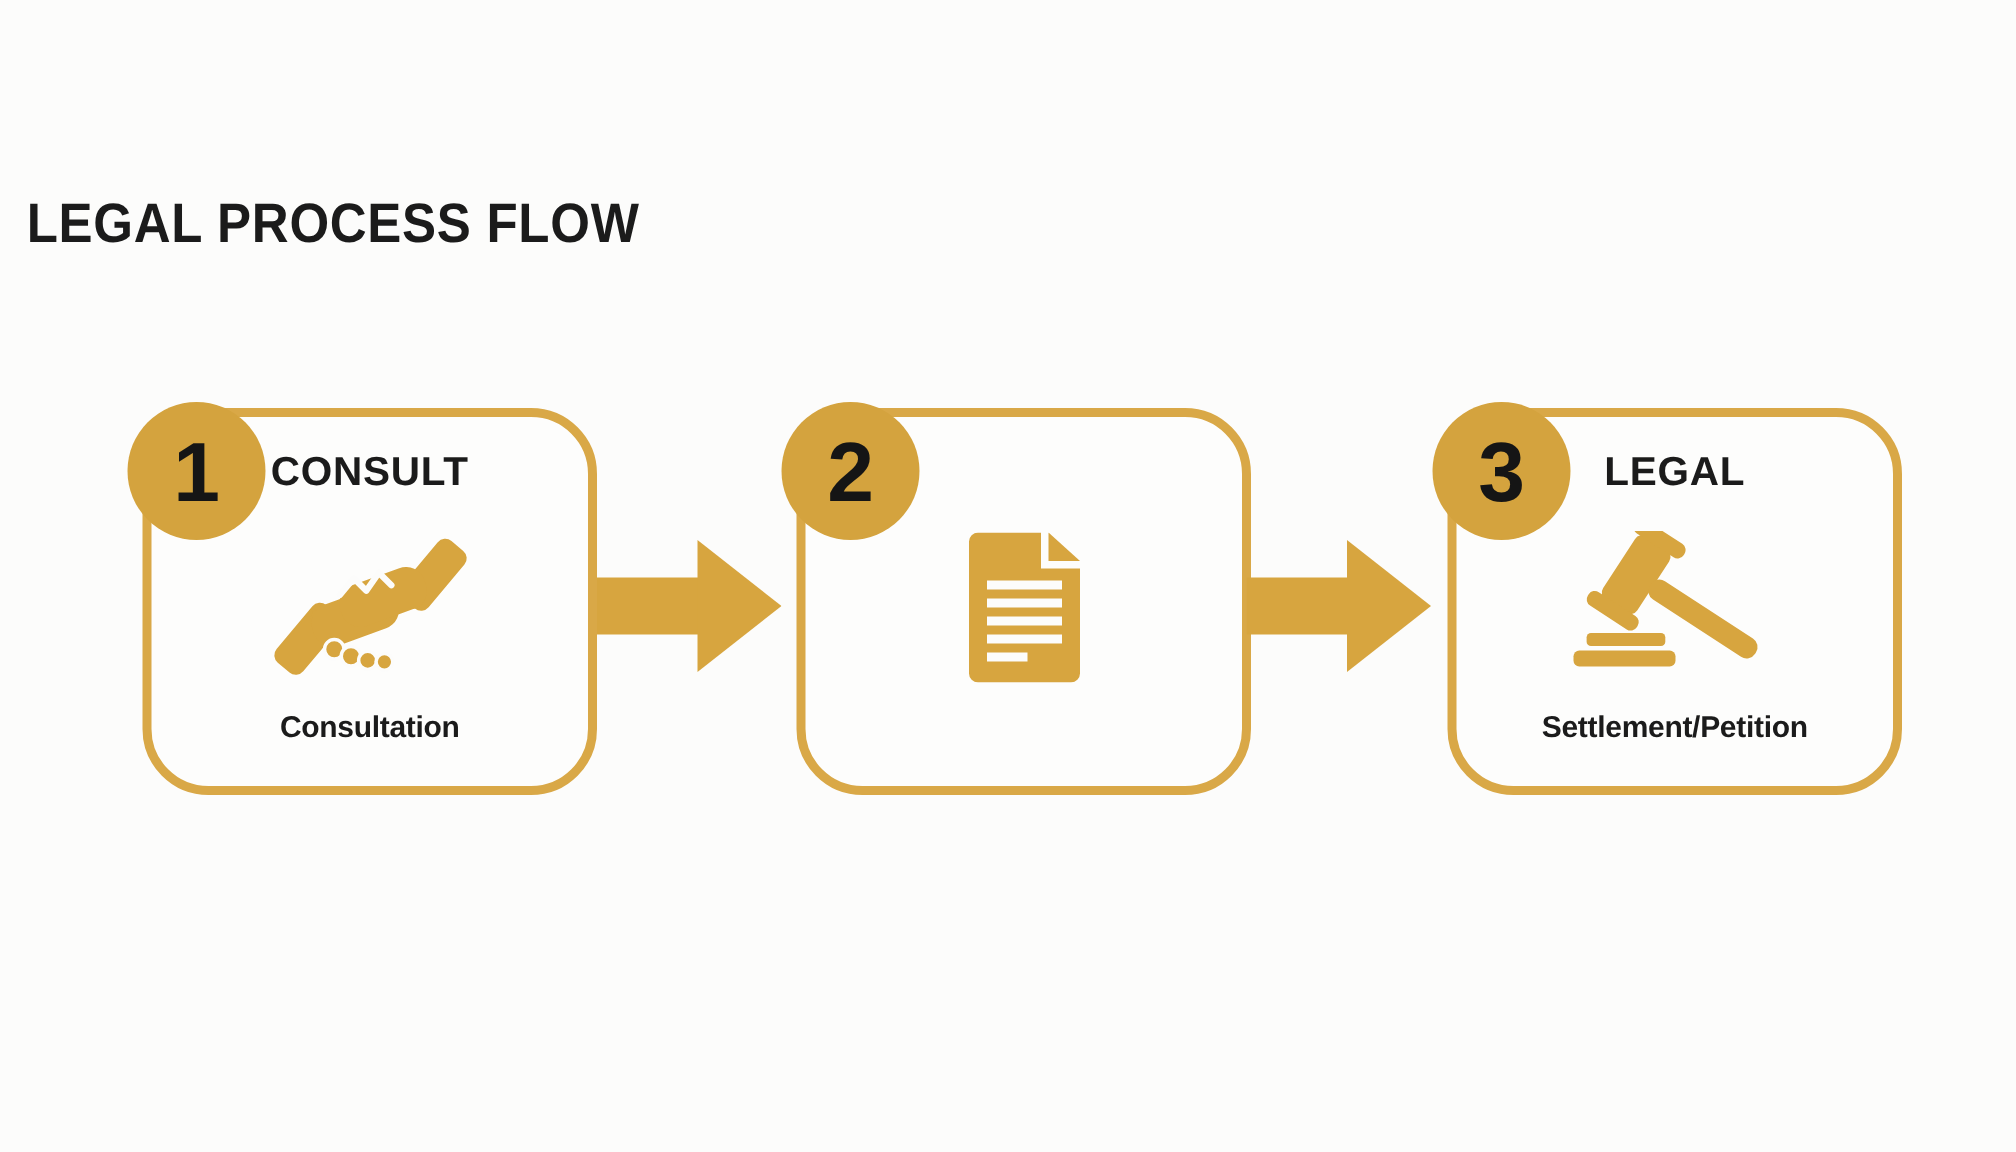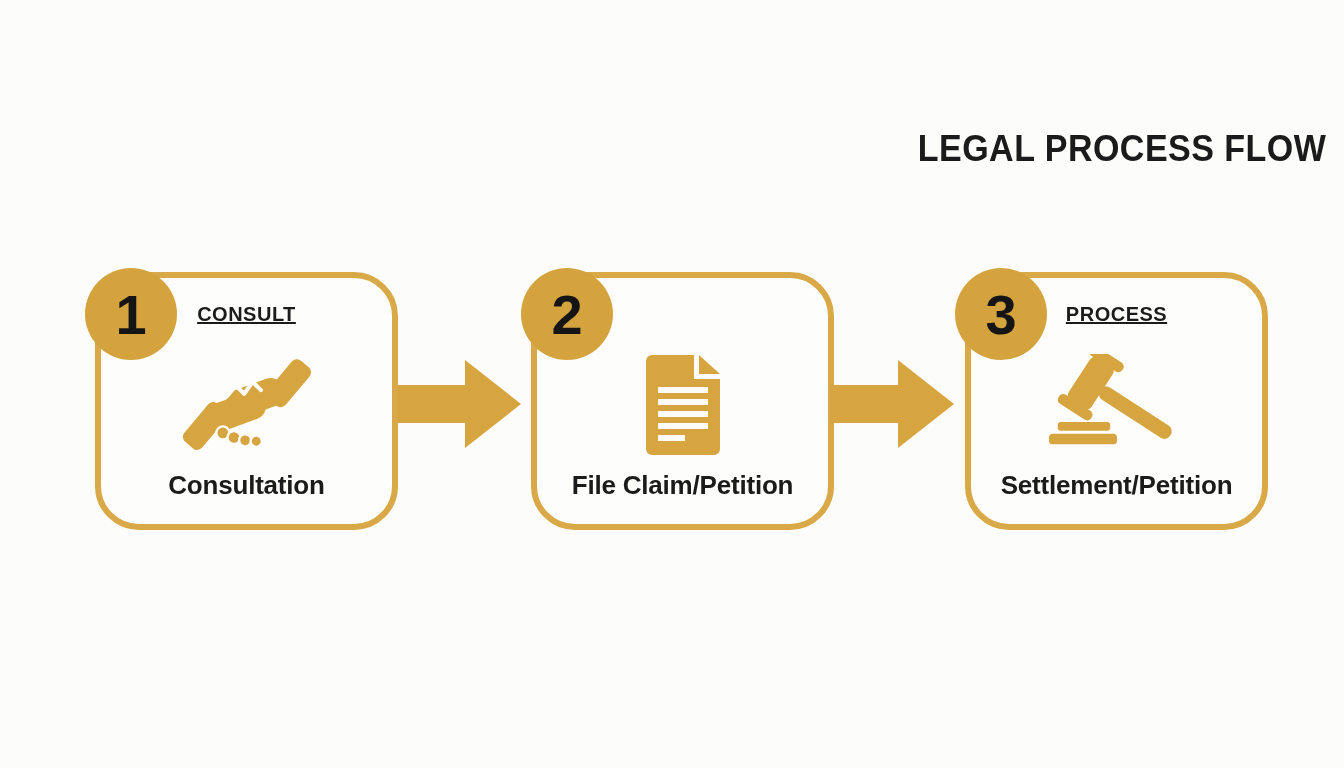--- a/index.html
+++ b/index.html
@@ -8,21 +8,21 @@
     background:#FCFCFB;
     font-family:"Liberation Sans",sans-serif;
     color:#1B1B1B;
     overflow:hidden;
   }
   .canvas{position:relative;width:1344px;height:768px;}
 
   
   .title{
     position:absolute;top:130px;left:0;width:100%;
-    text-align:right;font-size:37px;font-weight:700;
+    text-align:left;font-size:37px;font-weight:700;
     color:#1B1B1B;line-height:38px;
   }
   .title span{display:inline-block;transform:scaleX(.92);letter-spacing:.5px;white-space:nowrap;}
 
   
   .step{
     position:absolute;top:272px;width:303px;height:258px;
     border:6px solid #D9A847;border-radius:44px;
     background:#FDFDFC;box-sizing:border-box;
   }
@@ -32,30 +32,30 @@
 
   .badge{
     position:absolute;left:-16px;top:-10px;
     width:92px;height:92px;border-radius:50%;
     background:#D4A33E;
     display:flex;align-items:center;justify-content:center;
     font-size:56px;font-weight:700;color:#151515;
   }
   .step-label{
     position:absolute;top:21px;left:0;width:100%;
-    text-align:center;font-size:20px;font-weight:700;
-    letter-spacing:.5px;line-height:30px;text-decoration:underline;
+    text-align:center;font-size:27px;font-weight:700;
+    letter-spacing:.5px;line-height:30px;
   }
   .step-icon{
     position:absolute;top:74px;left:0;width:100%;height:106px;
     display:flex;align-items:center;justify-content:center;
   }
   .step-caption{
     position:absolute;top:192px;left:0;width:100%;
-    text-align:center;font-size:26px;font-weight:700;line-height:30px;
+    text-align:center;font-size:20px;font-weight:700;line-height:30px;
     letter-spacing:-.2px;
   }
 
   
   .arrow{position:absolute;top:360px;width:123px;height:88px;}
   .arrow-1{left:398px;}
   .arrow-2{left:831px;}
 
   .gold{fill:#D7A53F;}
 </style>
@@ -110,35 +110,34 @@
         <path class="gold" d="M53,0 L74,19 L53,19 Z"></path>
         <g fill="#FCFCFB">
           <rect x="12" y="32" width="50" height="6"></rect>
           <rect x="12" y="44" width="50" height="6"></rect>
           <rect x="12" y="56" width="50" height="6"></rect>
           <rect x="12" y="68" width="50" height="6"></rect>
           <rect x="12" y="80" width="27" height="6"></rect>
         </g>
       </svg>
     </div>
-    <div class="step-caption">File Claim/Petition</div>
   </div>
 
   <div class="arrow arrow-2">
     <svg width="123" height="88" viewBox="0 0 123 88" aria-hidden="true">
       <rect class="gold" x="0" y="25" width="68" height="38"></rect>
       <polygon class="gold" points="67,0 67,88 123,44"></polygon>
     </svg>
   </div>
 
   <div class="step step-3">
     <div class="badge">
       <span>3</span>
     </div>
-    <div class="step-label">PROCESS</div>
+    <div class="step-label">LEGAL</div>
     <div class="step-icon">
       <svg width="150" height="102" viewBox="0 0 150 105" aria-hidden="true">
         <g class="gold" transform="rotate(33 48 30)">
           <rect x="34" y="4" width="28" height="52" rx="6"></rect>
           <rect x="28" y="-5" width="40" height="11" rx="5"></rect>
           <rect x="28" y="54" width="40" height="11" rx="5"></rect>
           <rect x="60" y="23" width="86" height="15" rx="7"></rect>
         </g>
         <rect class="gold" x="14" y="70" width="54" height="9" rx="3"></rect>
         <rect class="gold" x="5" y="82" width="70" height="11" rx="4"></rect>

